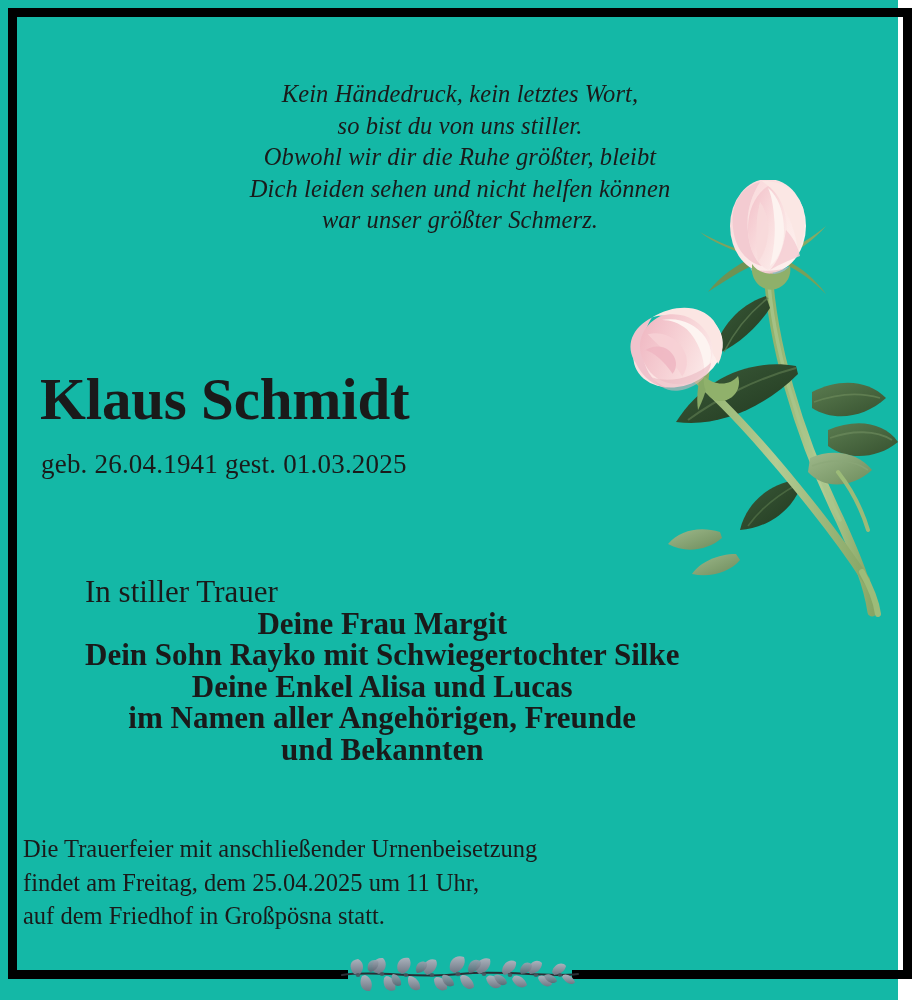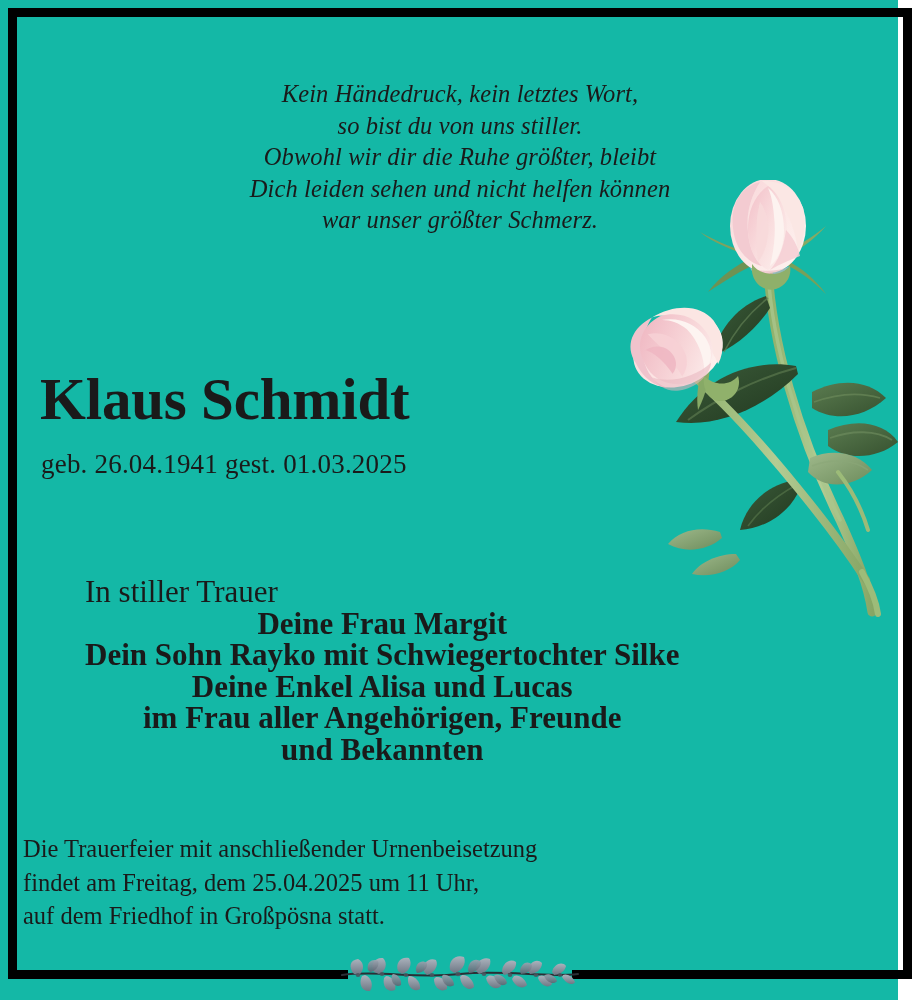--- a/index.html
+++ b/index.html
@@ -246,21 +246,21 @@
 
   <div class="name">Klaus Schmidt</div>
 
   <div class="dates">geb. 26.04.1941 gest. 01.03.2025</div>
 
   <div class="mourners">
     <div class="lead">In stiller Trauer</div>
     <div class="bold">Deine Frau Margit</div>
     <div class="bold">Dein Sohn Rayko mit Schwiegertochter Silke</div>
     <div class="bold">Deine Enkel Alisa und Lucas</div>
-    <div class="bold">im Frau aller Angehörigen, Freunde</div>
+    <div class="bold">im Namen aller Angehörigen, Freunde</div>
     <div class="bold">und Bekannten</div>
   </div>
 
   <div class="details">
     <div>Die Trauerfeier mit anschließender Urnenbeisetzung</div>
     <div>findet am Freitag, dem 25.04.2025 um 11 Uhr,</div>
     <div>auf dem Friedhof in Großpösna statt.</div>
   </div>
 
   <div class="ornament">

